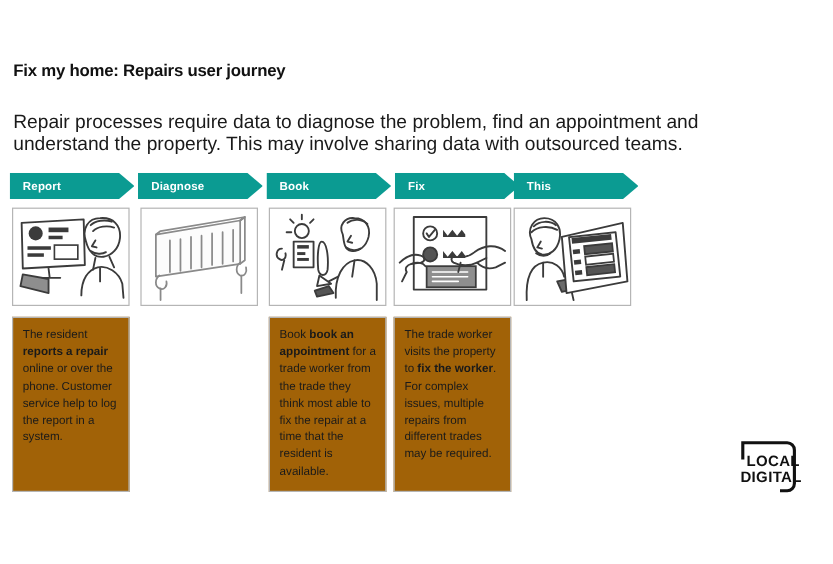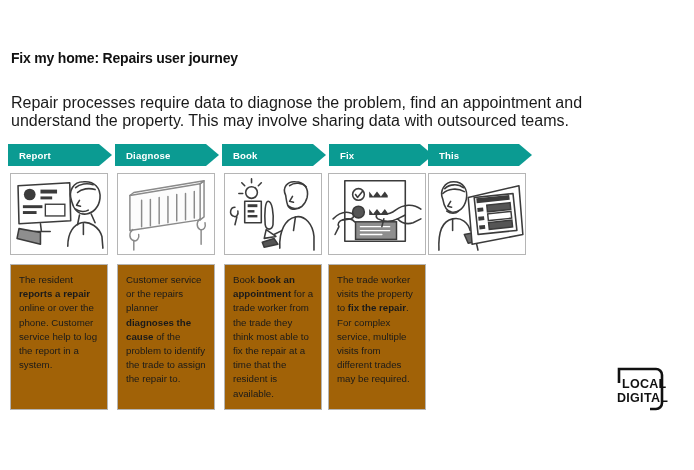--- a/index.html
+++ b/index.html
@@ -269,28 +269,25 @@
         <rect x="60" y="31" width="24" height="7" fill="#555555"></rect>
         <rect x="60" y="40" width="24" height="7" fill="#ffffff"></rect>
         <rect x="60" y="49" width="24" height="7" fill="#555555"></rect>
       </g>
     </svg>
   </div>
 
   <div class="card card-0">
     <span><span>The resident </span><b>reports a repair</b><span> online or over the phone. Customer service help to log the report in a system.</span></span>
   </div>
-  <div class="card card-1">
-    <span><span>Customer service or the repairs planner </span><b>diagnoses the cause</b><span> of the problem to identify the trade to assign the repair to.</span></span>
-  </div>
   <div class="card card-2">
     <span><span>Book </span><b>book an appointment</b><span> for a trade worker from the trade they think most able to fix the repair at a time that the resident is available.</span></span>
   </div>
   <div class="card card-3">
-    <span><span>The trade worker visits the property to </span><b>fix the repair</b><span>. For complex service, multiple visits from different trades may be required.</span></span>
+    <span><span>The trade worker visits the property to </span><b>fix the worker</b><span>. For complex issues, multiple repairs from different trades may be required.</span></span>
   </div>
 
   <div class="logo">
     <svg viewBox="0 0 60 52">
       <path d="M9 23 L9 9 L46 9 A6 6 0 0 1 52 15 L52 43 A6 6 0 0 1 46 49 L40 49" fill="none" stroke="#111111" stroke-width="2.6" stroke-linecap="butt"></path>
       <text x="12" y="28" font-family="'Liberation Sans', sans-serif" font-size="12.5" font-weight="bold" fill="#111111" letter-spacing="0.3">LOCAL</text>
       <text x="7" y="42" font-family="'Liberation Sans', sans-serif" font-size="12.5" font-weight="bold" fill="#111111" letter-spacing="0.3">DIGITAL</text>
     </svg>
   </div>
 

